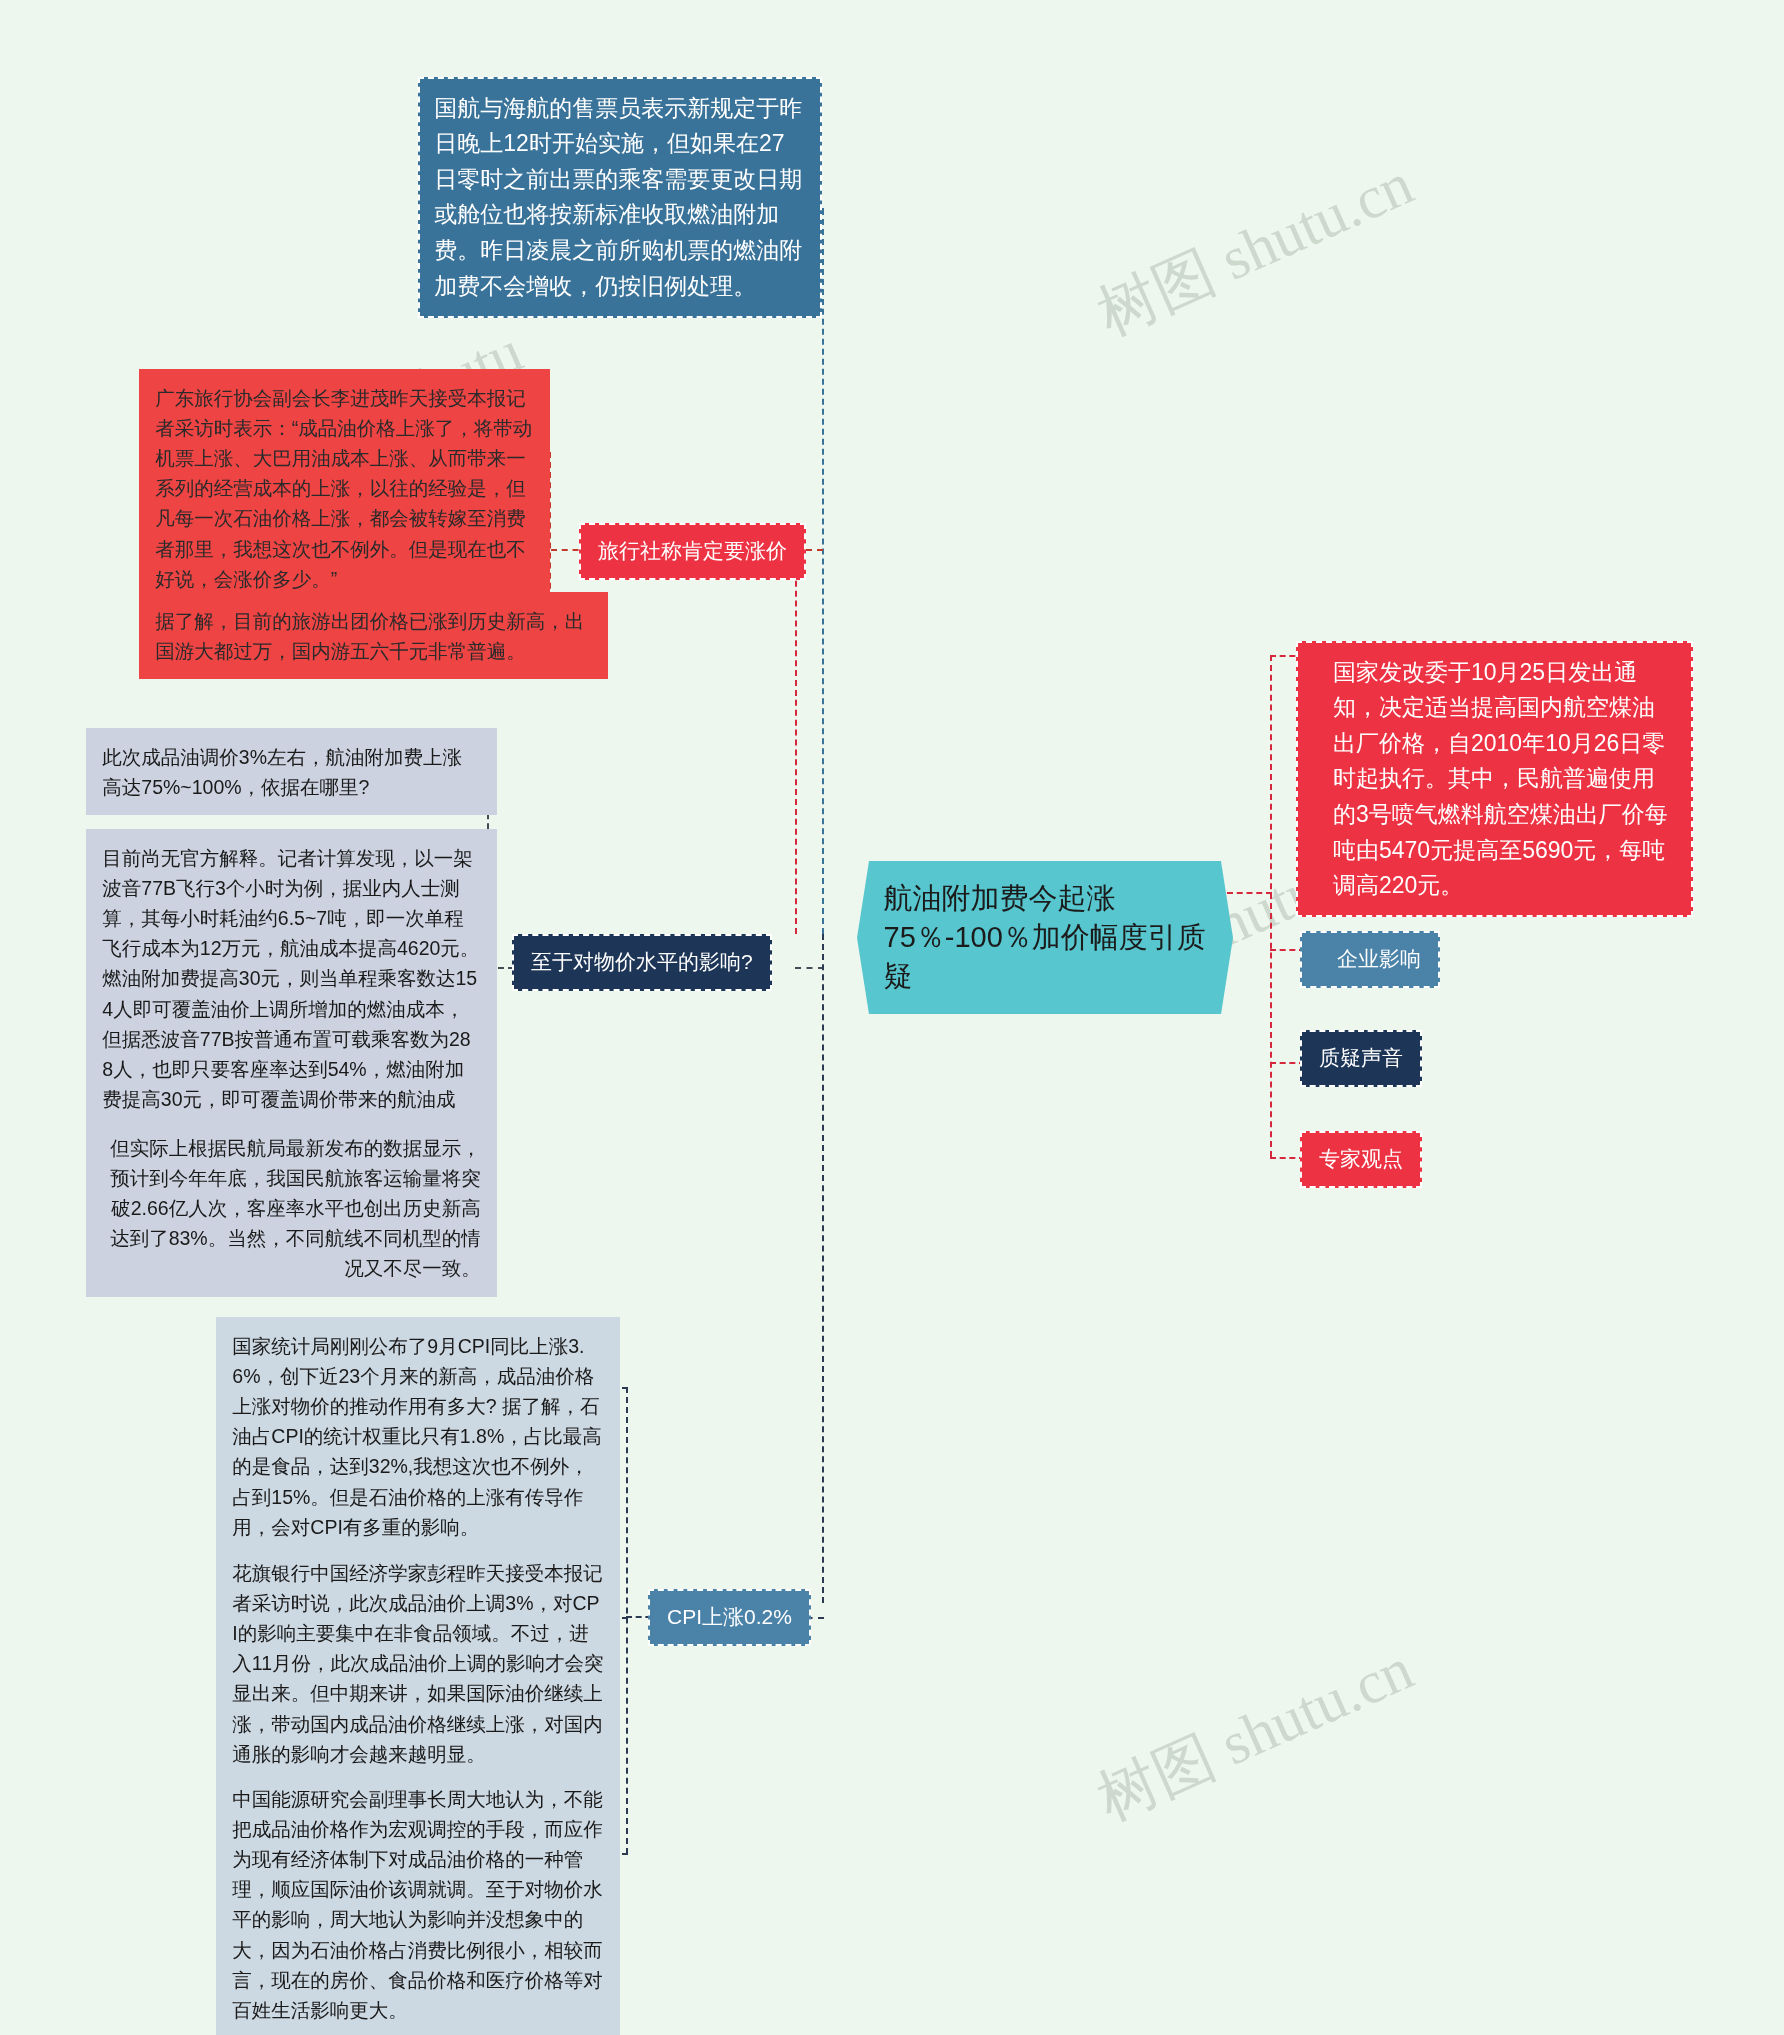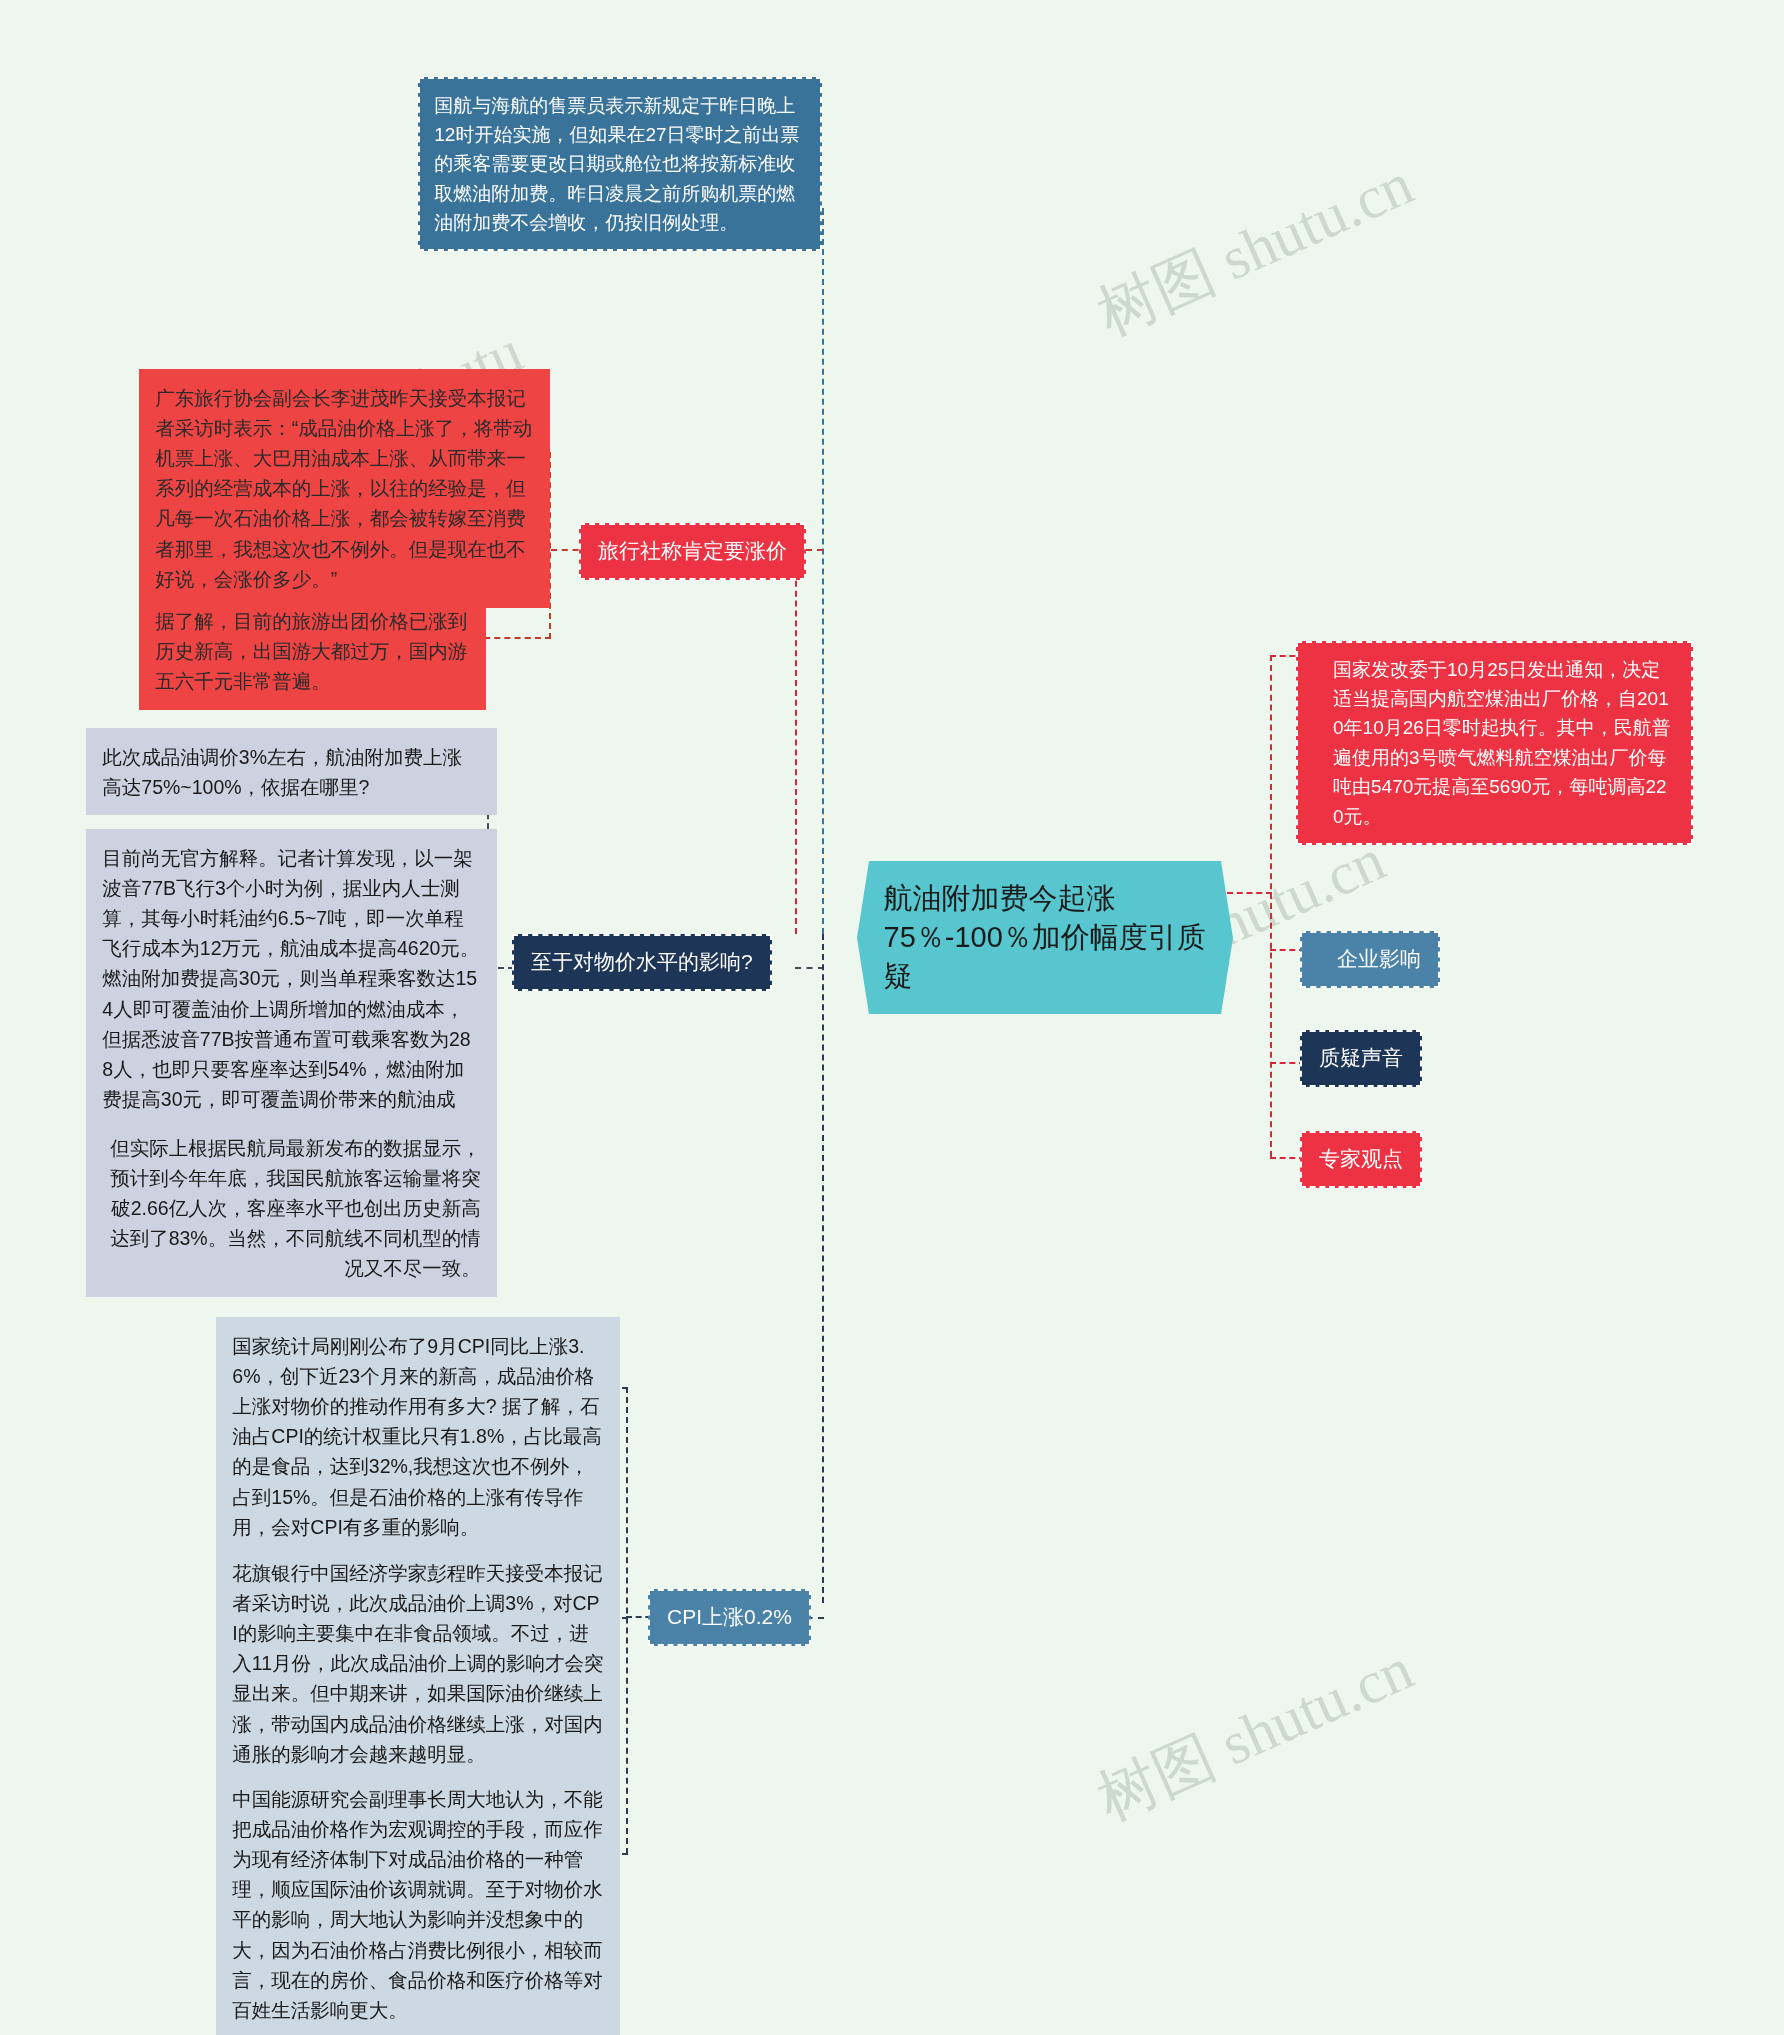--- a/index.html
+++ b/index.html
@@ -51,21 +51,21 @@
   .n-lightgray { background:#ccd8e2; color:#1a1a1a; }
 
   .label-node {
     font-size: 21px;
     font-weight: 400;
     white-space: nowrap;
     text-align: left;
     padding: 11px 18px;
   }
   .para-node { font-size: 19.5px; }
-  .para-big  { font-size: 19px; }
+  .para-big  { font-size: 23px; }
 
   
   .central {
     position: absolute;
     background: #57c6ce;
     color: #1b1b1b;
     font-size: 29px;
     line-height: 1.35;
     padding: 18px 26.5px;
     text-align: left;
@@ -133,21 +133,21 @@
   <div class="conn h-red" style="left:1270px; top:1157px; width:35px;"></div>
 
   <div class="node n-blue para-big" style="left:418px; top:77px; width:404px;">
     <span class="txt">国航与海航的售票员表示新规定于昨日晚上12时开始实施，但如果在27日零时之前出票的乘客需要更改日期或舱位也将按新标准收取燃油附加费。昨日凌晨之前所购机票的燃油附加费不会增收，仍按旧例处理。</span>
   </div>
 
   <div class="node n-pink para-node" style="left:139px; top:369px; width:411px;">
     <span class="txt">广东旅行协会副会长李进茂昨天接受本报记者采访时表示：“成品油价格上涨了，将带动机票上涨、大巴用油成本上涨、从而带来一系列的经营成本的上涨，以往的经验是，但凡每一次石油价格上涨，都会被转嫁至消费者那里，我想这次也不例外。但是现在也不好说，会涨价多少。”</span>
   </div>
 
-  <div class="node n-pink para-node" style="left:139px; top:592px; width:347px;">
+  <div class="node n-pink para-node" style="left:139px; top:592px; width:469px;">
     <span class="txt">据了解，目前的旅游出团价格已涨到历史新高，出国游大都过万，国内游五六千元非常普遍。</span>
   </div>
 
   <div class="node n-red label-node" style="left:579px; top:523px;">
     <span class="txt">旅行社称肯定要涨价</span>
   </div>
 
   <div class="node n-grayblue para-node" style="left:77px; top:728px; width:411px;">
     <span class="txt">此次成品油调价3%左右，航油附加费上涨高达75%~100%，依据在哪里?</span>
   </div>

